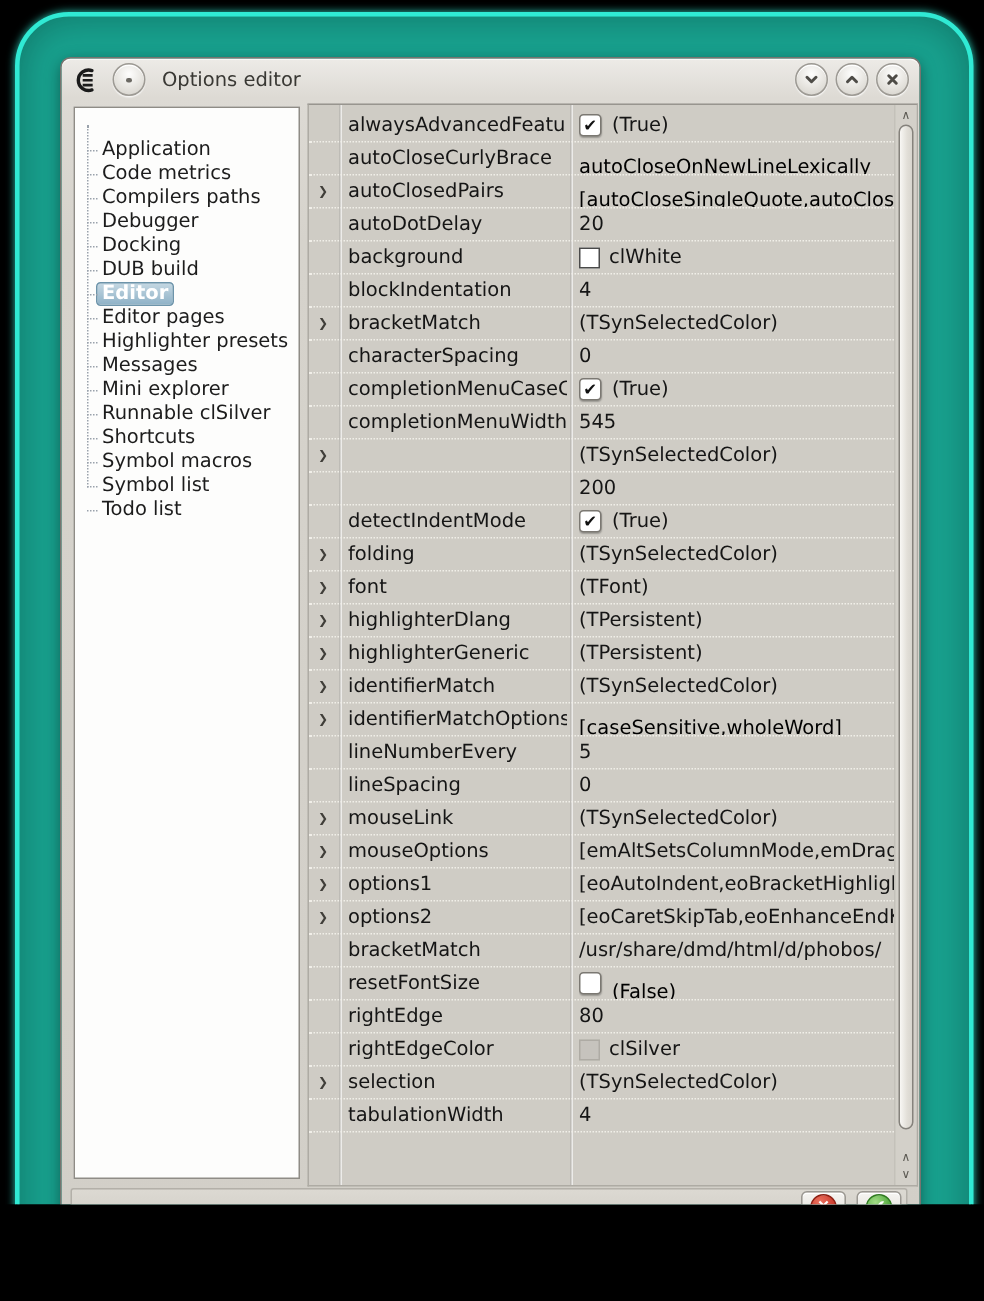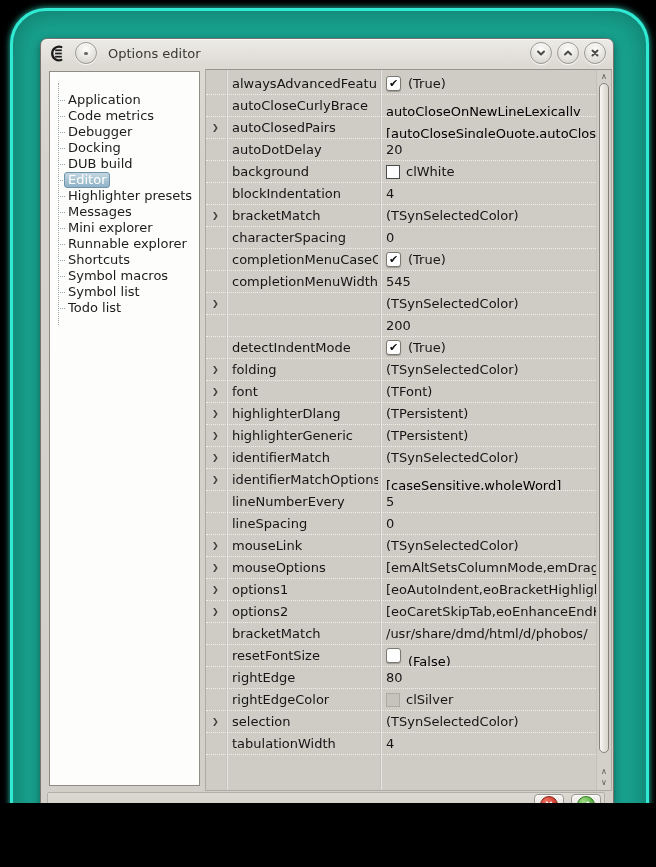--- a/index.html
+++ b/index.html
@@ -25,21 +25,21 @@
   
   .sidebar{position:absolute;left:8px;top:32px;width:151px;height:715px;background:#fdfdfc;
            border:1px solid #8f8c86;box-sizing:border-box;}
   .tree-v{position:absolute;left:8px;top:11px;height:242px;width:0;border-left:1px dotted #9aa2ab;}
   .tree-wrap{position:absolute;left:0;top:20px;right:0;}
   .tree-item{position:relative;height:16px;line-height:16px;padding-left:18px;font-size:13px;
              color:#1c1c1c;white-space:nowrap;}
   .twig{position:absolute;left:8px;top:8px;width:7px;border-top:1px dotted #9aa2ab;}
   .tree-label{display:inline-block;}
   .tree-label.selected{background:linear-gradient(#c4d7e2,#8fb2c7);border:1px solid #6d94aa;
-             border-radius:3px;color:#ffffff;padding:0 3px;margin-left:-4px;line-height:14px;}
+             border-radius:3px;color:#ffffff;padding:0 3px;margin-left:-4px;line-height:14px;font-weight:bold;}
   
   .grid{position:absolute;left:164px;top:30px;width:407px;height:722px;background:#cfccc5;
         border:1px solid #aeaba4;border-top-color:#98958f;box-sizing:border-box;}
   .vdiv{position:absolute;top:0;bottom:0;width:2px;
         background:linear-gradient(90deg,rgba(0,0,0,.14),rgba(255,255,255,.85));}
   .vdiv.g1{left:20px;} .vdiv.g2{left:174px;}
   .rows{position:absolute;left:0;top:3px;right:15px;}
   .grow{position:relative;height:21px;border-bottom:1px dotted #f1efe9;}
   .arrow{position:absolute;left:6px;top:0;width:10px;line-height:21px;font-size:8px;color:#403e39;}
   .pname{position:absolute;left:26px;top:0;width:146px;line-height:21px;font-size:13px;color:#151515;
@@ -105,28 +105,30 @@
           <path class="icon-stroke" d="M3.5 3.5 L8.5 8.5 M8.5 3.5 L3.5 8.5"></path>
         </svg>
       </div>
     </div>
 
     <div class="sidebar">
       <div class="tree-v"></div>
       <div class="tree-wrap">
           <div class="tree-item"><span class="twig"></span><span class="tree-label">Application</span></div>
           <div class="tree-item"><span class="twig"></span><span class="tree-label">Code metrics</span></div>
+          <div class="tree-item"><span class="twig"></span><span class="tree-label">Compilers paths</span></div>
           <div class="tree-item"><span class="twig"></span><span class="tree-label">Debugger</span></div>
           <div class="tree-item"><span class="twig"></span><span class="tree-label">Docking</span></div>
           <div class="tree-item"><span class="twig"></span><span class="tree-label">DUB build</span></div>
           <div class="tree-item"><span class="twig"></span><span class="tree-label selected">Editor</span></div>
+          <div class="tree-item"><span class="twig"></span><span class="tree-label">Editor pages</span></div>
           <div class="tree-item"><span class="twig"></span><span class="tree-label">Highlighter presets</span></div>
           <div class="tree-item"><span class="twig"></span><span class="tree-label">Messages</span></div>
           <div class="tree-item"><span class="twig"></span><span class="tree-label">Mini explorer</span></div>
-          <div class="tree-item"><span class="twig"></span><span class="tree-label">Runnable explorer</span></div>
+          <div class="tree-item"><span class="twig"></span><span class="tree-label">Runnable clSilver</span></div>
           <div class="tree-item"><span class="twig"></span><span class="tree-label">Shortcuts</span></div>
           <div class="tree-item"><span class="twig"></span><span class="tree-label">Symbol macros</span></div>
           <div class="tree-item"><span class="twig"></span><span class="tree-label">Symbol list</span></div>
           <div class="tree-item"><span class="twig"></span><span class="tree-label">Todo list</span></div>
         </div>
     </div>
 
     <div class="grid">
       <div class="vdiv g1"></div>
       <div class="vdiv g2"></div>

